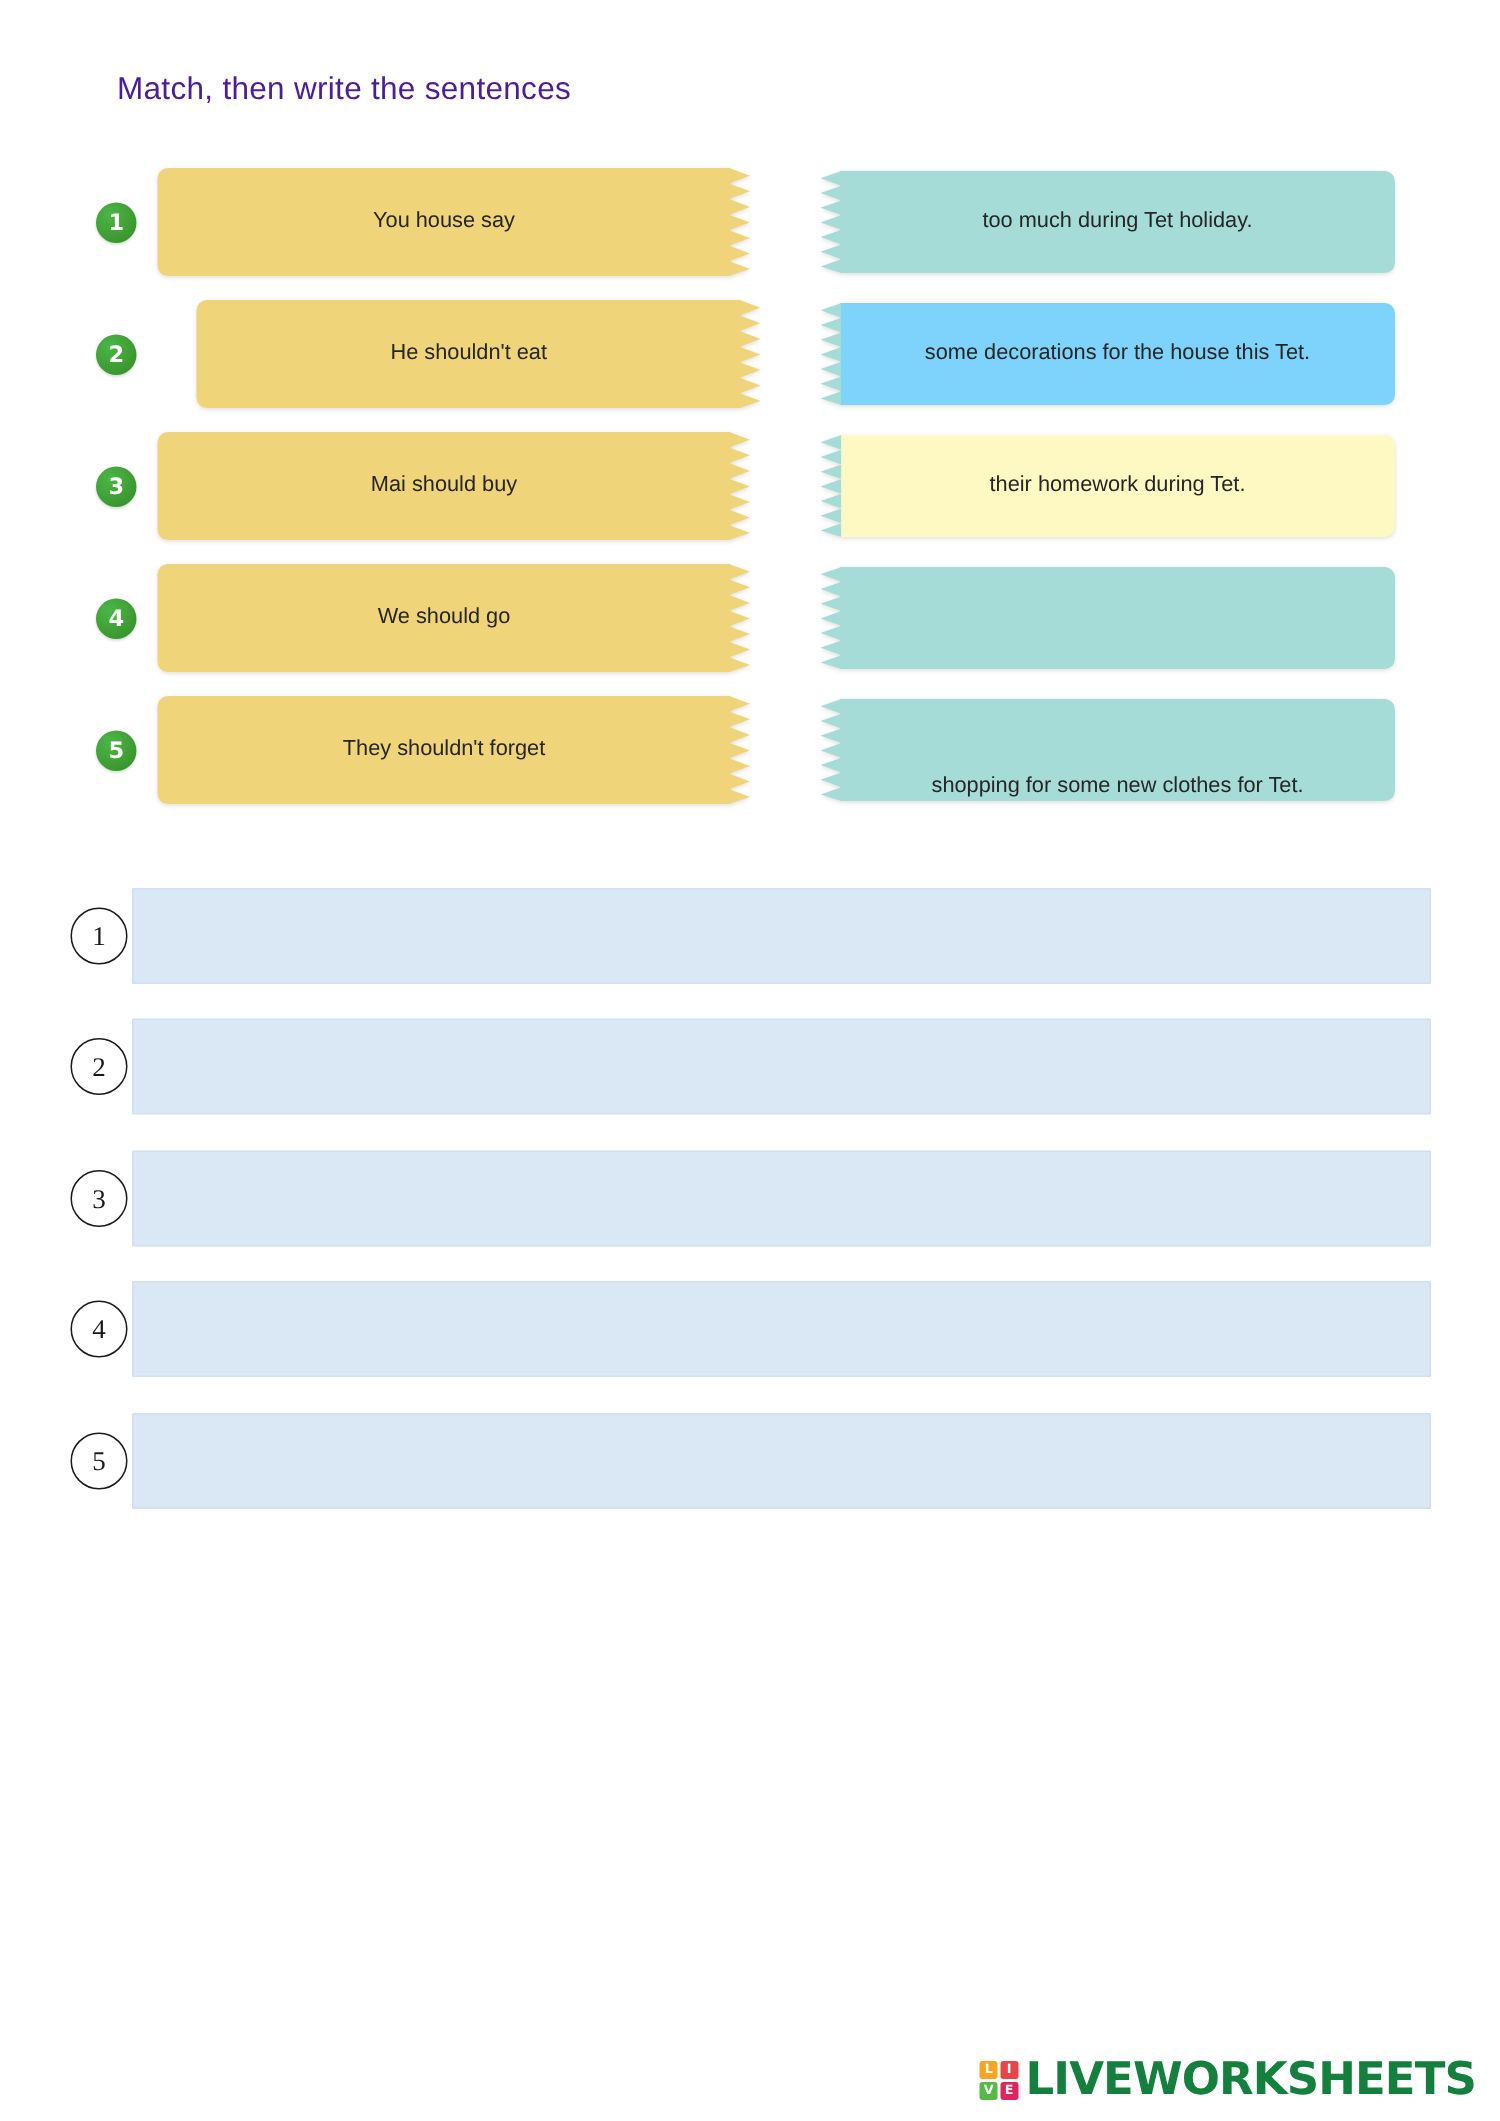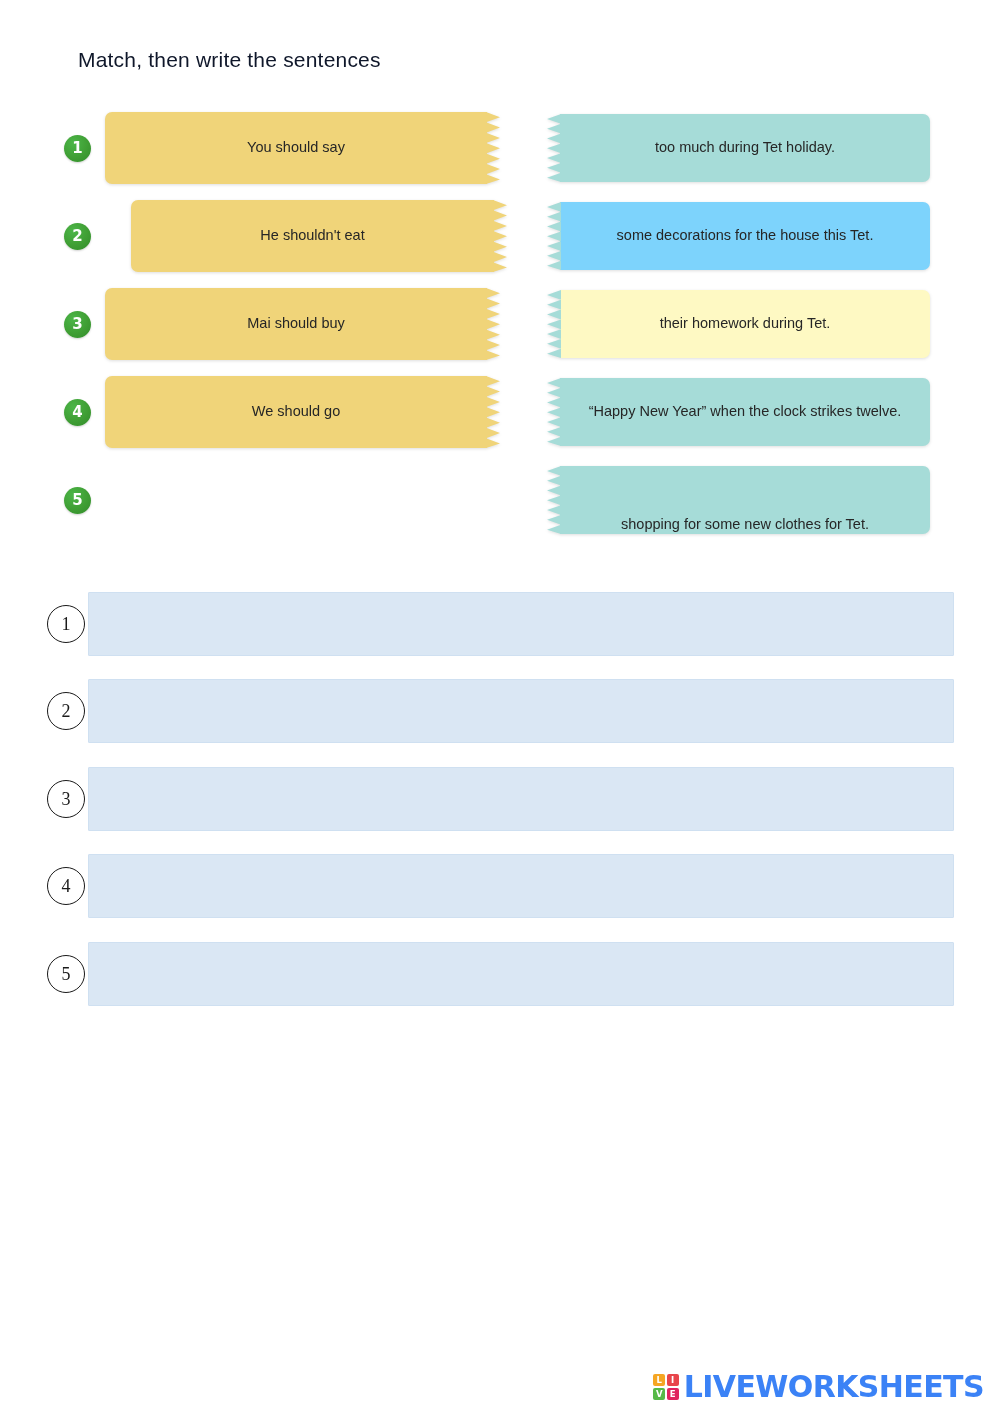--- a/index.html
+++ b/index.html
@@ -17,21 +17,21 @@
     overflow: hidden;
   }
 
   
   #worksheet-title {
     position: absolute;
     left: 78px;
     top: 48px;
     font-size: 21px;
     font-weight: 400;
-    color: #0f172a;
+    color: #4c1d95;
     letter-spacing: 0.2px;
     white-space: nowrap;
   }
 
   
   #clipped-fragment {
     position: absolute;
     left: 590px;
     top: 74px;
     width: 200px;
@@ -250,21 +250,21 @@
 <div id="worksheet-title">Match, then write the sentences</div>
 
 <div id="clipped-fragment"></div>
 
 <div id="match-area">
 
   <div class="left-column">
     <div class="match-row-left">
       <div class="num-badge">1</div>
       <div class="card card-yellow" style="background: rgb(240, 212, 121);">
-        <span class="card-text">You should say</span>
+        <span class="card-text">You house say</span>
         <span class="teeth" style="background: rgb(240, 212, 121);"></span>
       </div>
     </div>
     <div class="match-row-left">
       <div class="num-badge">2</div>
       <div class="card card-yellow" style="background: rgb(240, 212, 121); margin-left: 26px;">
         <span class="card-text">He shouldn't eat</span>
         <span class="teeth" style="background: rgb(240, 212, 121);"></span>
       </div>
     </div>
@@ -277,20 +277,24 @@
     </div>
     <div class="match-row-left">
       <div class="num-badge">4</div>
       <div class="card card-yellow" style="background: rgb(240, 212, 121);">
         <span class="card-text">We should go</span>
         <span class="teeth" style="background: rgb(240, 212, 121);"></span>
       </div>
     </div>
     <div class="match-row-left">
       <div class="num-badge">5</div>
+      <div class="card card-yellow" style="background: rgb(240, 212, 121);">
+        <span class="card-text">They shouldn't forget</span>
+        <span class="teeth" style="background: rgb(240, 212, 121);"></span>
+      </div>
     </div>
   </div>
 
   <div class="right-column">
     <div class="match-row-right">
       <div class="card card-teal" style="background: rgb(166, 220, 216);">
         <span class="teeth" style="background: rgb(166, 220, 216);"></span>
         <span class="card-text">too much during Tet holiday.</span>
       </div>
     </div>
@@ -302,21 +306,20 @@
     </div>
     <div class="match-row-right">
       <div class="card card-teal" style="background: #fef9c3;">
         <span class="teeth" style="background: rgb(166, 220, 216);"></span>
         <span class="card-text">their homework during Tet.</span>
       </div>
     </div>
     <div class="match-row-right">
       <div class="card card-teal" style="background: rgb(166, 220, 216);">
         <span class="teeth" style="background: rgb(166, 220, 216);"></span>
-        <span class="card-text">“Happy New Year” when the clock strikes twelve.</span>
       </div>
     </div>
     <div class="match-row-right">
       <div class="card card-teal" style="background: rgb(166, 220, 216); align-items: flex-end;">
         <span class="teeth" style="background: rgb(166, 220, 216);"></span>
         <span class="card-text">shopping for some new clothes for Tet.</span>
       </div>
     </div>
   </div>
 
@@ -345,14 +348,14 @@
   </div>
 </div>
 
 <div id="lw-logo">
   <div id="lw-mark">
     <span style="background: rgb(245, 166, 35);">L</span>
     <span style="background: rgb(232, 69, 75);">I</span>
     <span style="background: rgb(86, 185, 71);">V</span>
     <span style="background: rgb(224, 36, 94);">E</span>
   </div>
-  <div id="lw-wordmark" style="color: #3b82f6;">LIVEWORKSHEETS</div>
+  <div id="lw-wordmark" style="color: #15803d;">LIVEWORKSHEETS</div>
 </div>
 
 </body></html>

